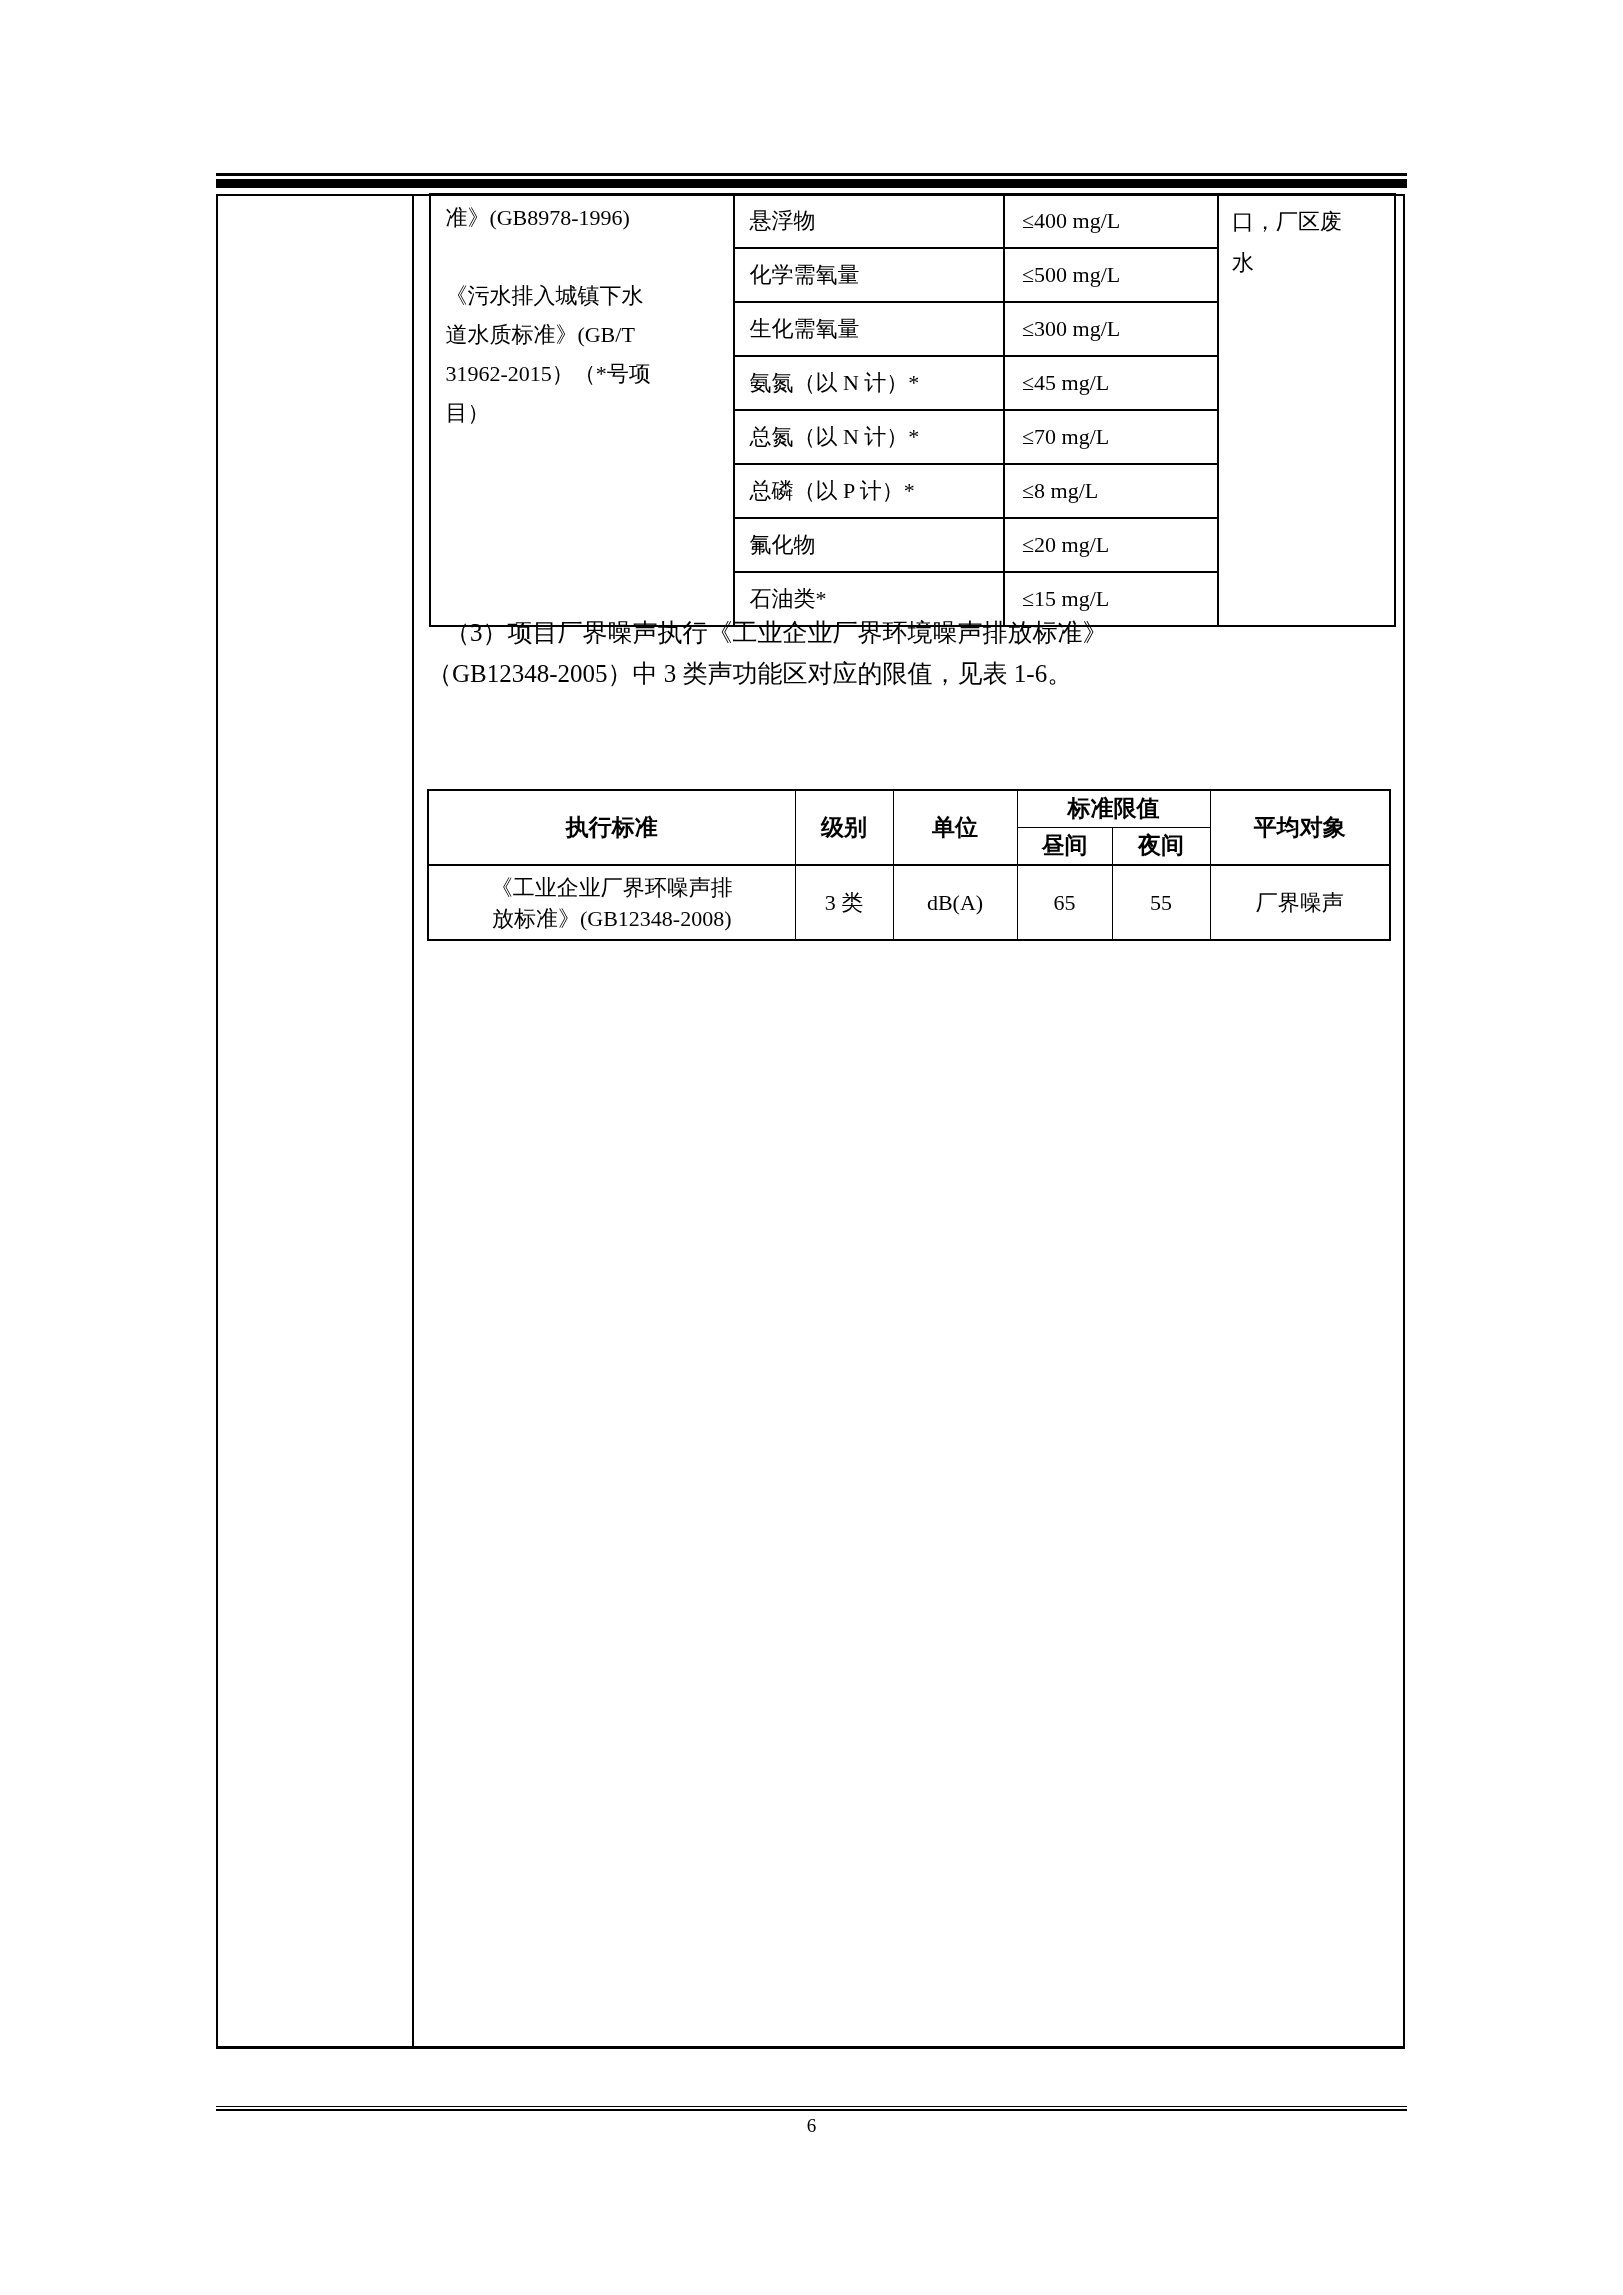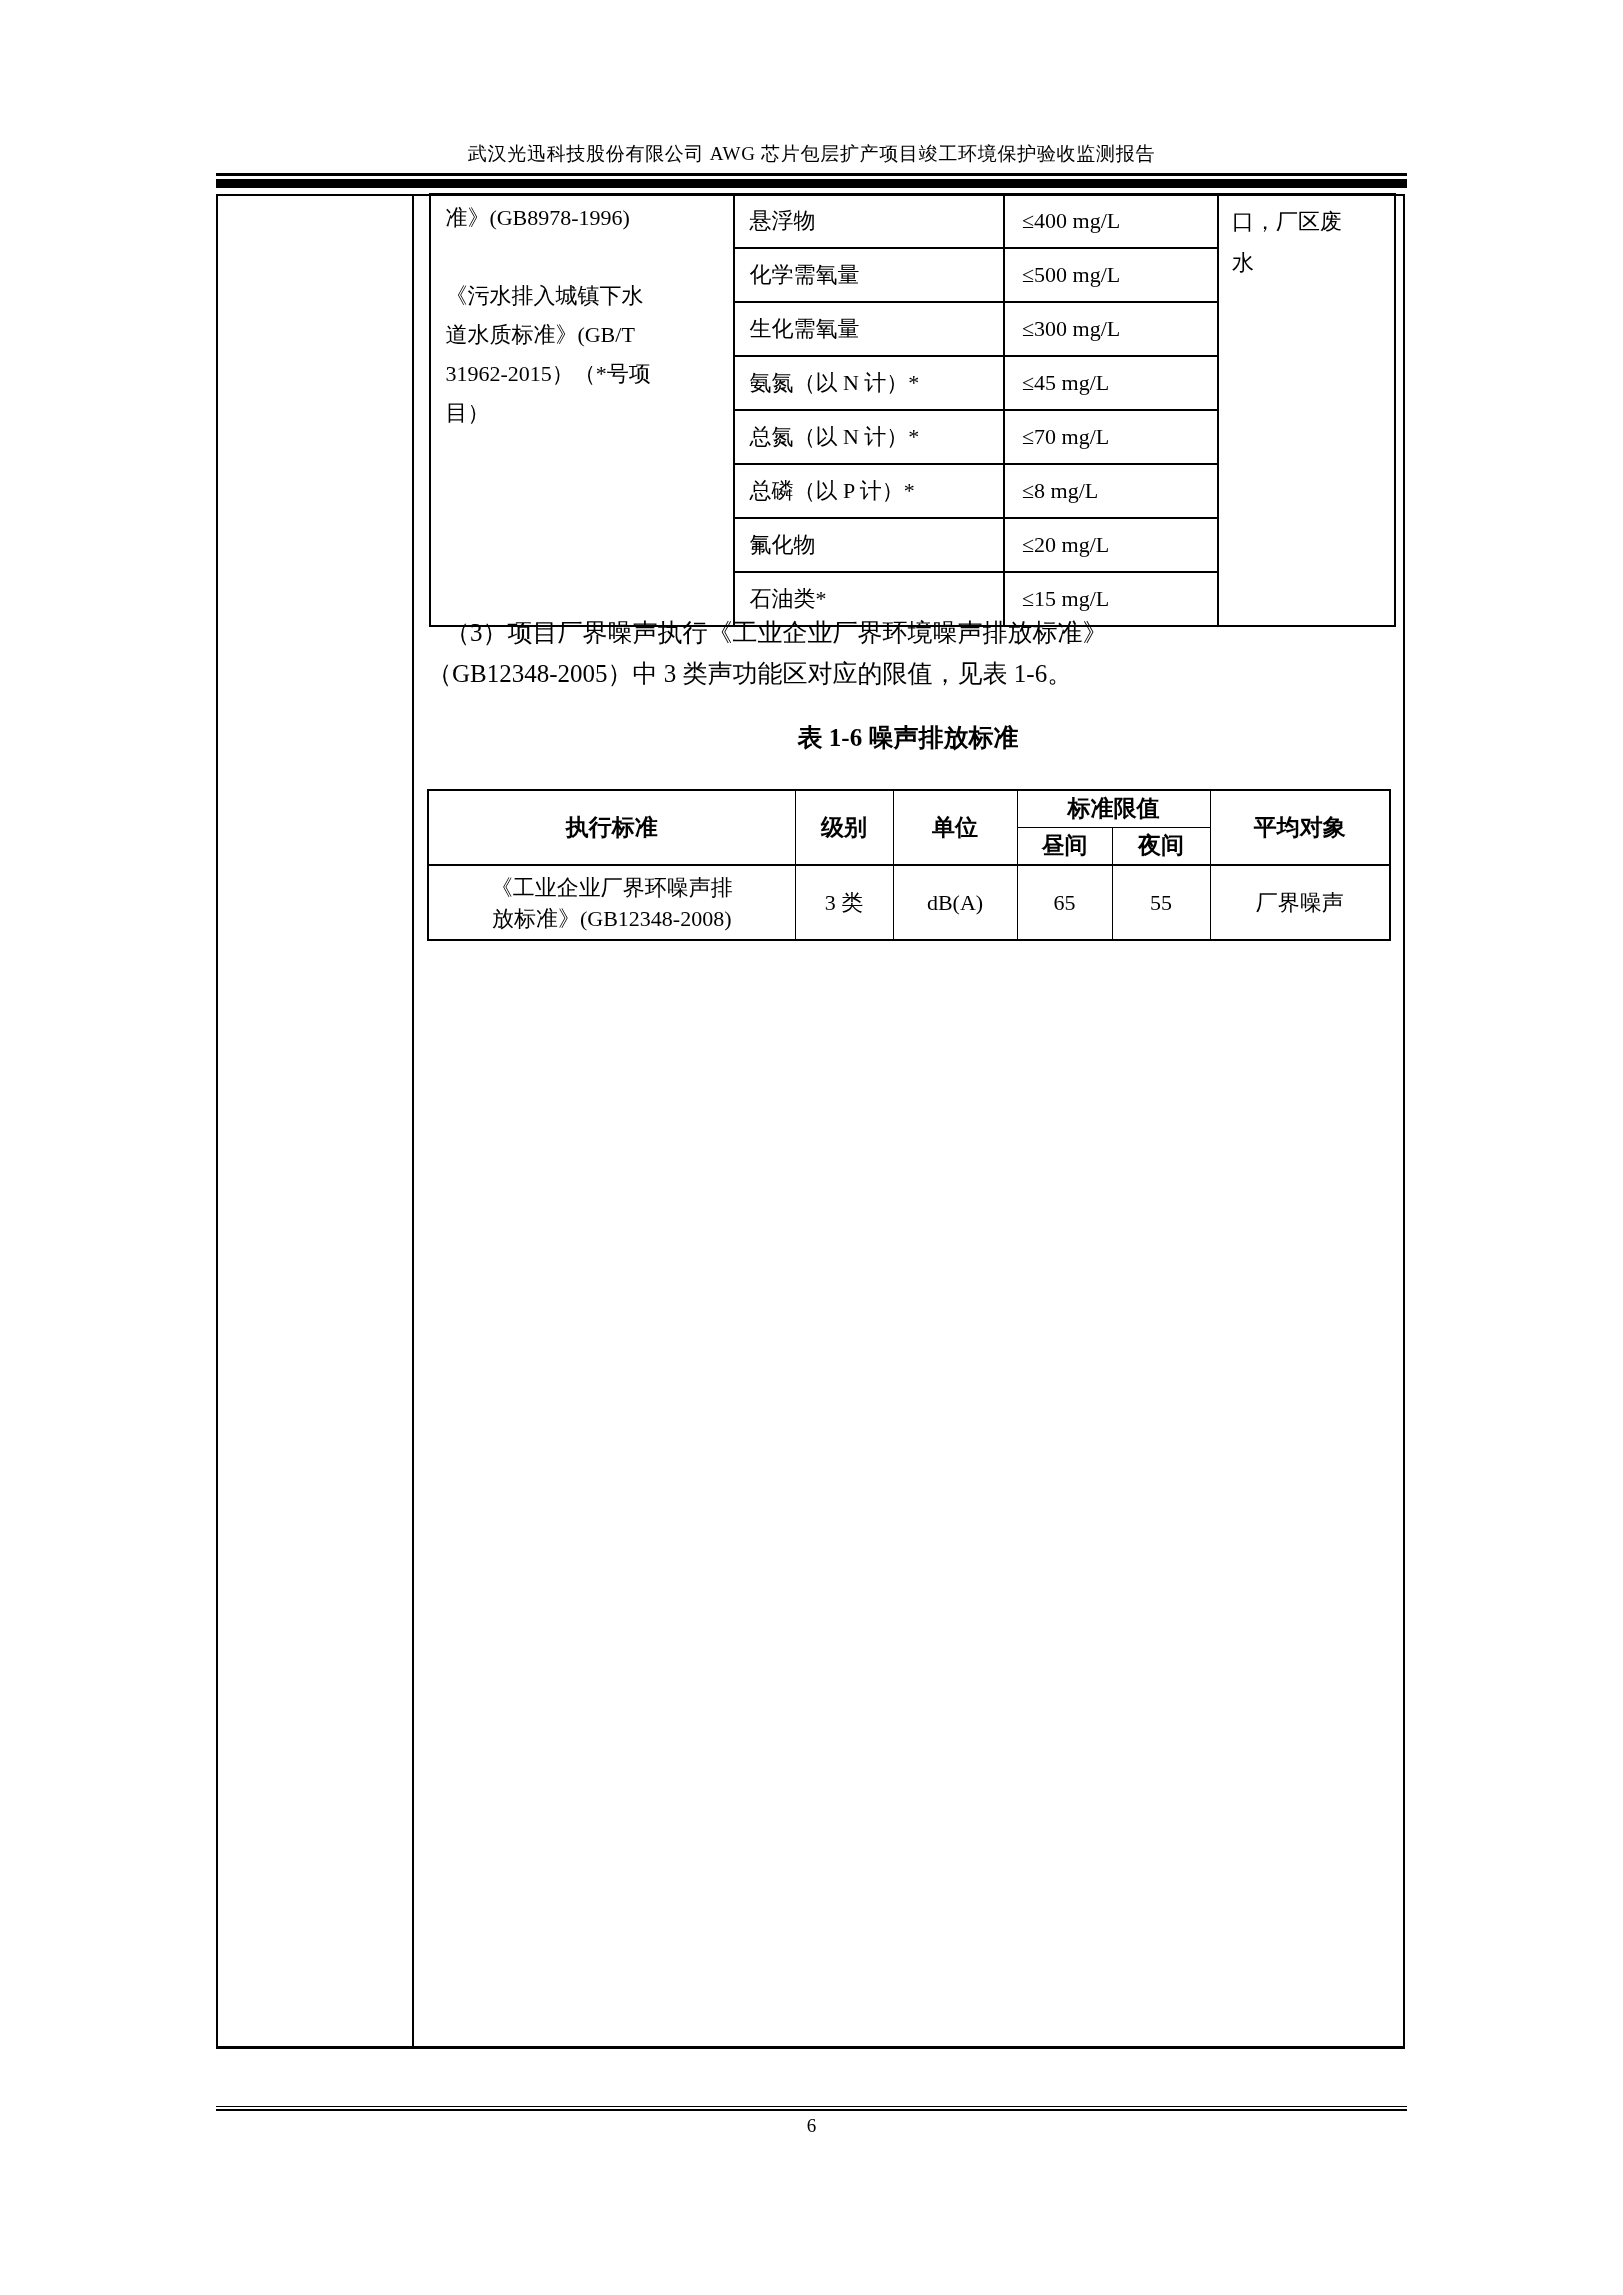--- a/index.html
+++ b/index.html
@@ -87,21 +87,20 @@
   .page-number{
     position:absolute;left:0;top:2115px;width:100%;
     text-align:center;font-size:19px;
   }
 </style>
 </head>
 <body>
 
 <div class="page">
 
-  <div class="header-title">武汉光迅科技股份有限公司 AWG 芯片包层扩产项目竣工环境保护验收监测报告</div>
   <div class="header-rule-thin"></div>
   <div class="header-rule-thick"></div>
 
   <div class="outer-table">
     <div class="outer-divider"></div>
 
     <table class="water-table">
       <colgroup>
         <col style="width:304px">
           <col style="width:270px">
@@ -150,21 +149,20 @@
       <tr>
         <td class="cell-pollutant">石油类*</td>
         <td class="cell-limit">≤15 mg/L</td>
       </tr>
     </tbody>
       </table>
 
     <div class="para-line para-line1">（3）项目厂界噪声执行《工业企业厂界环境噪声排放标准》</div>
     <div class="para-line para-line2">（GB12348-2005）中 3 类声功能区对应的限值，见表 1-6。</div>
 
-    <div class="noise-title">表 1-6 噪声排放标准</div>
 
     <table class="noise-table">
       <colgroup>
         <col style="width:367px">
           <col style="width:98px">
           <col style="width:124px">
           <col style="width:95px">
           <col style="width:98px">
           <col style="width:180px">
       </colgroup>

